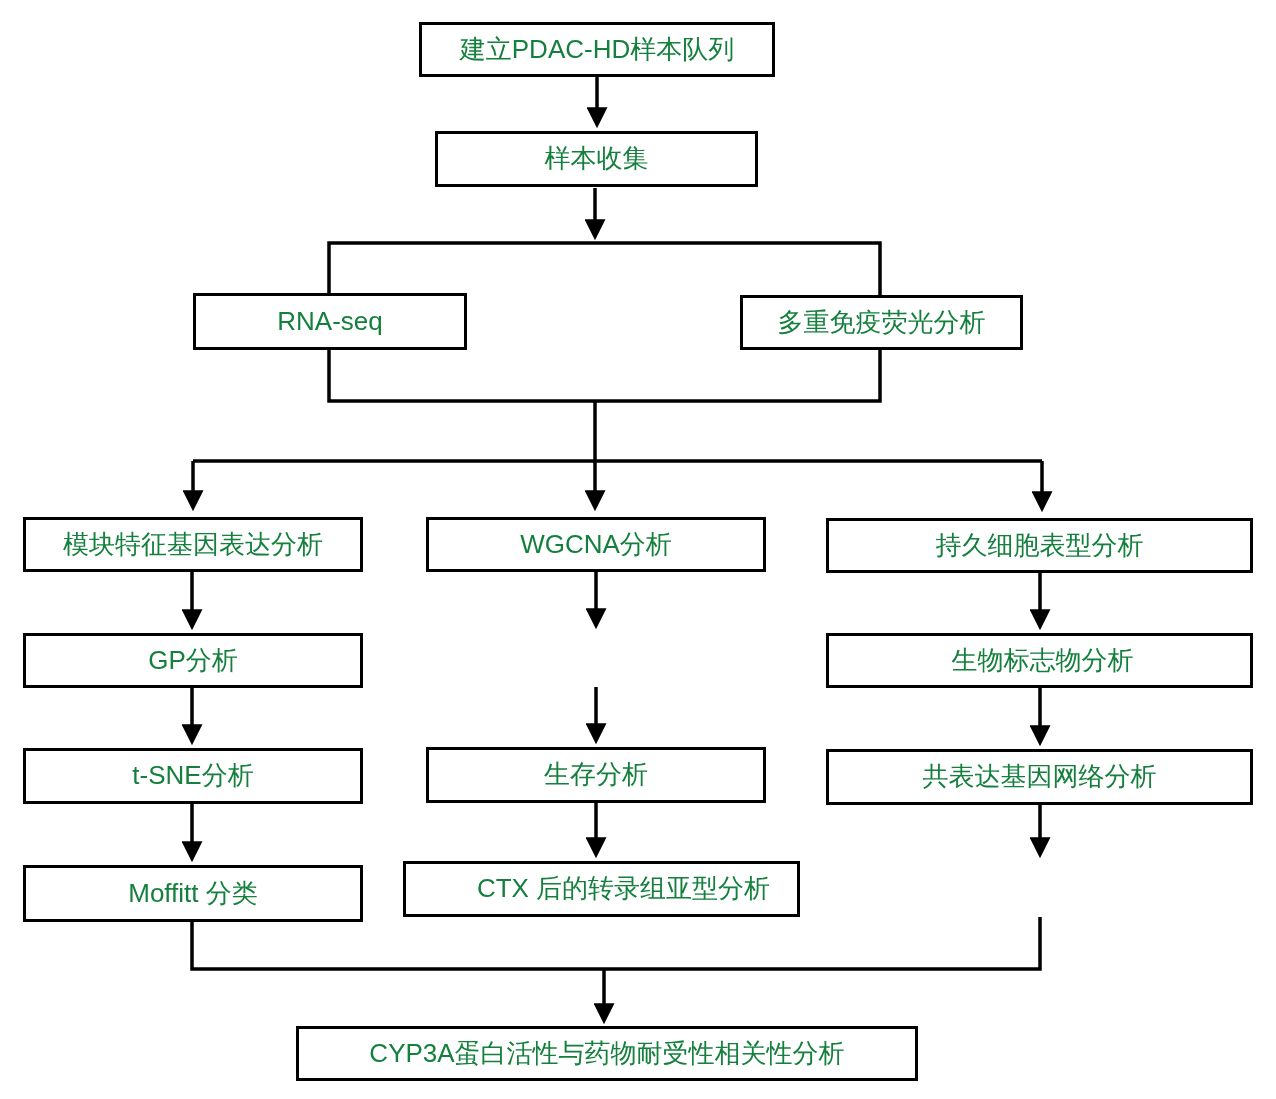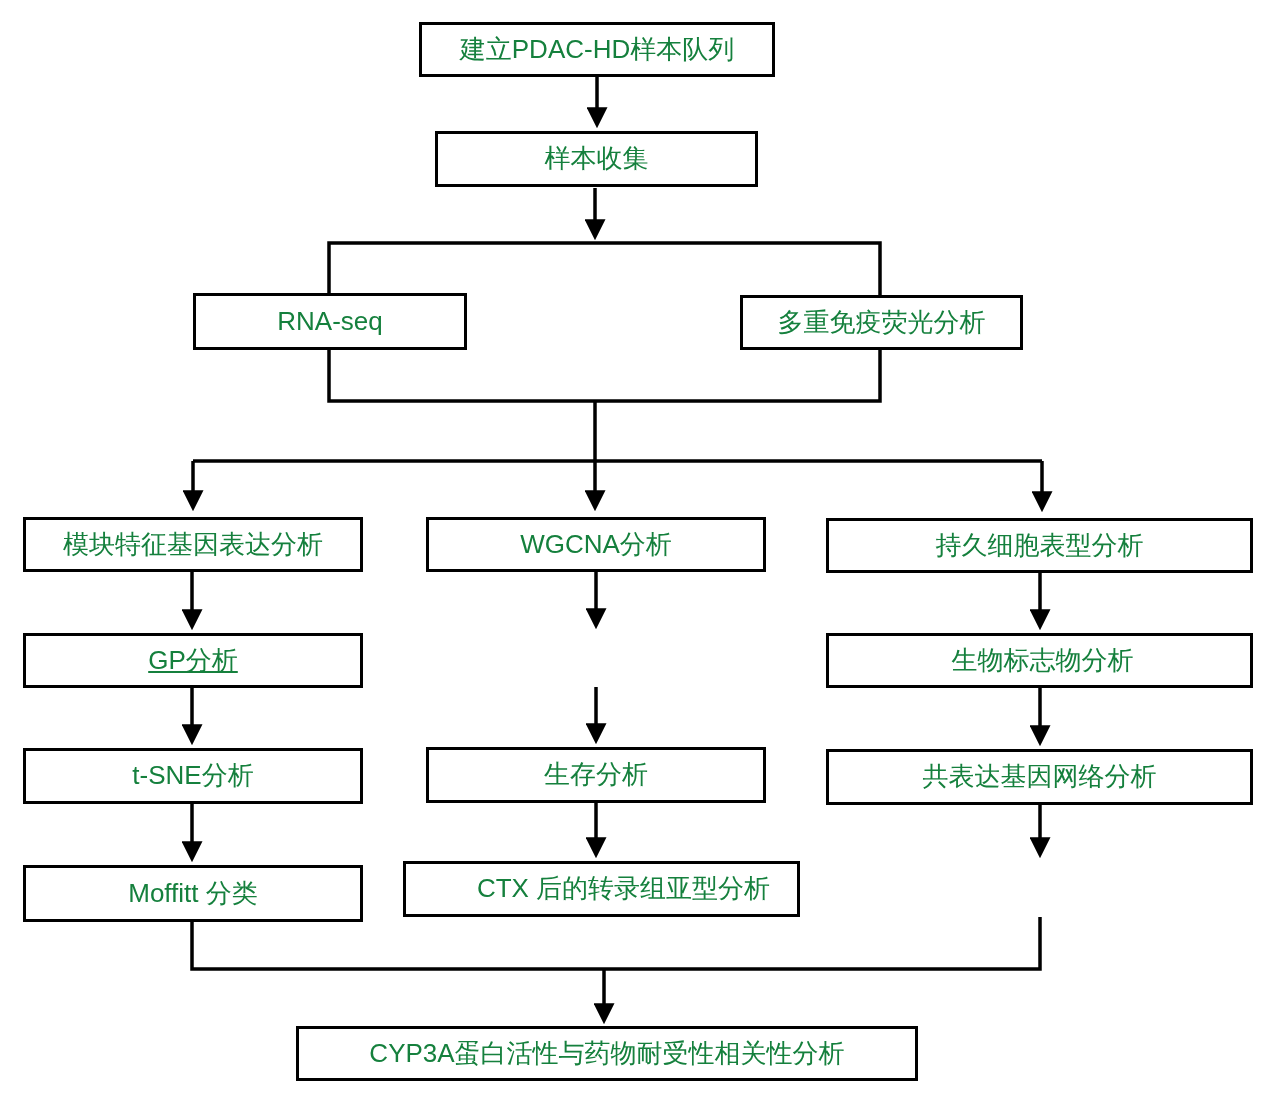--- a/index.html
+++ b/index.html
@@ -86,21 +86,21 @@
   <div class="node" style="left:193px; top:293px; width:274px; height:57px;">RNA-seq</div>
 
   <div class="node" style="left:740px; top:295px; width:283px; height:55px;">多重免疫荧光分析</div>
 
   <div class="node" style="left:23px;  top:517px; width:340px; height:55px;">模块特征基因表达分析</div>
 
   <div class="node" style="left:426px; top:517px; width:340px; height:55px;">WGCNA分析</div>
 
   <div class="node" style="left:826px; top:518px; width:427px; height:55px;">持久细胞表型分析</div>
 
-  <div class="node" style="left:23px;  top:633px; width:340px; height:55px;text-decoration:underline;">GP分析</div>
+  <div class="node" style="left:23px;  top:633px; width:340px; height:55px;">GP分析</div>
 
 
   <div class="node" style="left:826px; top:633px; width:427px; height:55px;padding-left:6px;">生物标志物分析</div>
 
   <div class="node" style="left:23px;  top:748px; width:340px; height:56px;">t-SNE分析</div>
 
   <div class="node" style="left:426px; top:747px; width:340px; height:56px;">生存分析</div>
 
   <div class="node" style="left:826px; top:749px; width:427px; height:56px;">共表达基因网络分析</div>
 

